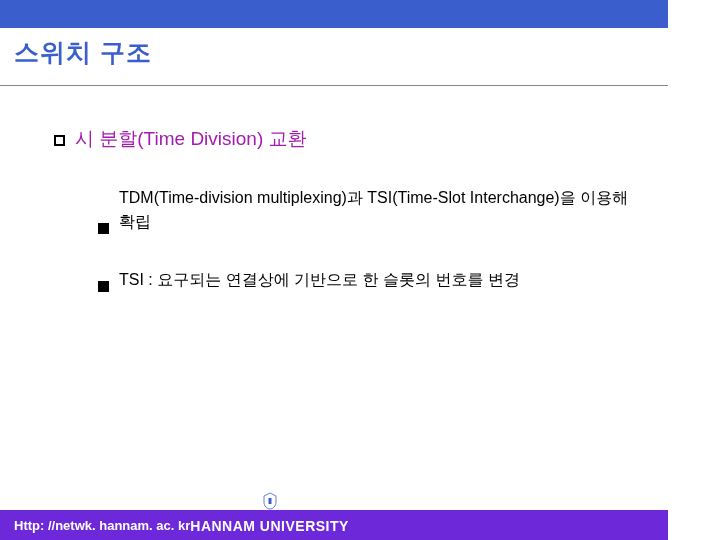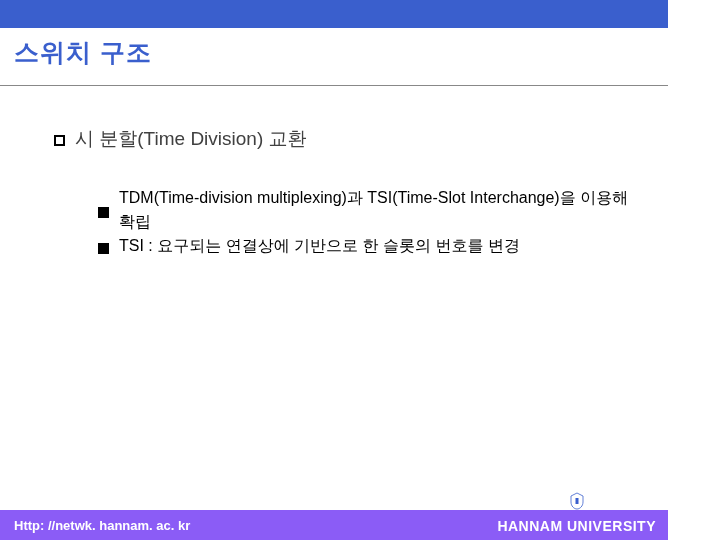--- a/index.html
+++ b/index.html
@@ -3,26 +3,26 @@
 <meta charset="utf-8">
 <style>
   * { margin: 0; padding: 0; box-sizing: border-box; }
   html, body { width: 720px; height: 540px; font-family: "Malgun Gothic", "Apple SD Gothic Neo", sans-serif; background: #fff; overflow: hidden; }
   .slide { position: relative; width: 668px; height: 540px; }
   .topbar { width: 100%; height: 28px; background: #3a5fcd; }
   .title-wrap { padding: 8px 0 16px 14px; border-bottom: 1px solid #888; }
   .title { font-size: 25px; font-weight: 700; color: #3a5fcd; letter-spacing: 1px; }
   .content { padding: 40px 30px 0 54px; }
   .sq { display: inline-block; width: 11px; height: 11px; border: 2px solid #000; margin-right: 10px; vertical-align: -1px; }
-  .row1 { font-size: 19px; color: #404040; }
+  .row1 { font-size: 19px; color: #a21caf; }
   .sub { padding: 34px 0 0 44px; }
   .fsq { display: inline-block; width: 11px; height: 11px; background: #000; margin-right: 10px; vertical-align: 1px; flex: 0 0 11px; margin-top: 5px; }
-  .subrow { font-size: 16px; color: #000; line-height: 1.5; display: flex; align-items: center; }
-  .subrow + .subrow { }
-  .footer { position: absolute; left: 0; bottom: 0; width: 100%; height: 30px; background: #8b5cf6; display: flex; align-items: center; justify-content: space-between; padding: 0 12px 0 14px; color: #fff; gap: 36px; }
+  .subrow { font-size: 16px; color: #000; line-height: 1.5; display: flex; align-items: flex-end; }
+  .subrow + .subrow { margin-top: 34px; }
+  .footer { position: absolute; left: 0; bottom: 0; width: 100%; height: 30px; background: #6d28d9; display: flex; align-items: center; padding: 0 12px 0 14px; color: #fff; }
   .url { font-size: 13px; font-weight: 700; }
   .right { display: flex; align-items: center; gap: 8px; flex-direction: column; }
   .logo { width: 18px; height: 18px; display: flex; flex-direction: column; align-items: center; justify-content: center; }
   .logo svg { display: block; }
   .uni { font-size: 14px; font-weight: 700; letter-spacing: 0.5px; }
   .pg { font-size: 15px; color: #d7e3ff; margin-left: 6px; }
 </style>
 </head>
 <body>
 

